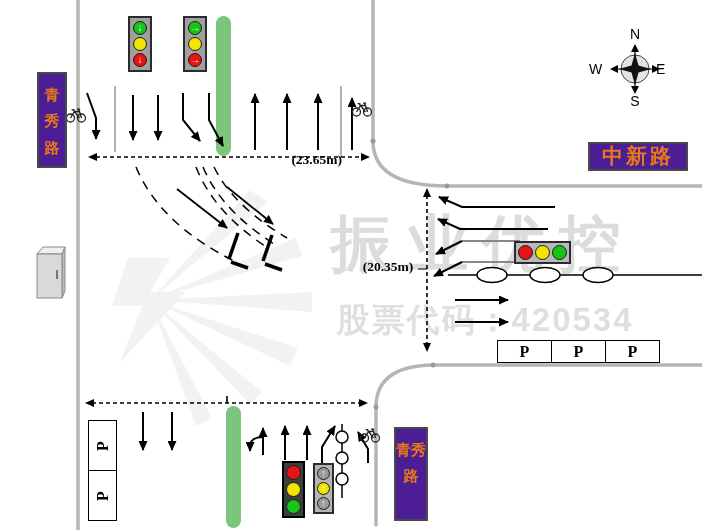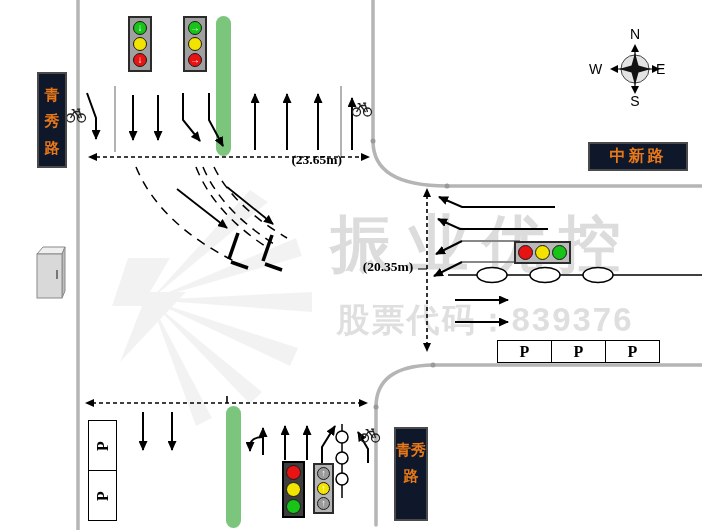--- a/index.html
+++ b/index.html
@@ -5,24 +5,24 @@
   html,body{margin:0;padding:0;background:#fff;}
   #stage{position:relative;width:702px;height:530px;background:#fff;overflow:hidden;
          font-family:"Liberation Sans",sans-serif;}
   #art{position:absolute;left:0;top:0;z-index:1;}
   
   .wm1{position:absolute;left:285px;top:202px;width:395px;text-align:center;font-size:62px;
        font-weight:bold;letter-spacing:14px;color:rgba(140,140,140,.30);z-index:0;white-space:nowrap;}
   .wm2{position:absolute;left:300px;top:298px;width:370px;text-align:center;font-size:33px;
        font-weight:bold;letter-spacing:2px;color:rgba(140,140,140,.28);z-index:0;white-space:nowrap;}
   
-  .roadlabel{position:absolute;background:#0f172a;border:2px solid #4a4a4a;color:#e87818;
+  .roadlabel{position:absolute;background:#4c1d95;border:2px solid #4a4a4a;color:#e87818;
        font-weight:bold;z-index:3;box-sizing:border-box;text-align:center;}
   .vert{word-break:break-all;line-height:1.75;font-size:15px;padding-top:8px;}
-  .horiz{line-height:24px;font-size:16px;letter-spacing:3px;}
+  .horiz{line-height:24px;font-size:21px;letter-spacing:3px;}
   
   .dim{position:absolute;font-family:"Liberation Serif",serif;font-weight:bold;font-size:13.5px;
        color:#000;z-index:3;}
   
   .comp{position:absolute;font-size:14px;color:#000;z-index:3;}
   
   .tl{position:absolute;display:flex;gap:2px;padding:3px;background:#a0a0a0;
       border:2px solid #2b2b2b;box-sizing:content-box;z-index:3;}
   .tl.v{flex-direction:column;}
   .tl.h{flex-direction:row;background:#b9b9b9;padding:2px;}
@@ -47,21 +47,21 @@
         font-family:"Liberation Serif",serif;font-weight:bold;font-size:16px;}
   .pcol .pcell + .pcell{border-top:1.5px solid #000;}
   .pcol .pcell span{display:block;transform:rotate(-90deg);}
 </style>
 </head>
 <body>
 
 <div id="stage">
 
   <div class="wm1">振业优控</div>
-  <div class="wm2">股票代码：839376</div>
+  <div class="wm2">股票代码：420534</div>
 
   <svg id="art" width="702" height="530" viewBox="0 0 702 530">
     <defs>
       <marker id="ah" markerUnits="userSpaceOnUse" markerWidth="11" markerHeight="9" refX="9" refY="4.5" orient="auto">
         <path d="M0,0 L10,4.5 L0,9 Z" fill="#000"></path>
       </marker>
       <g id="bike" stroke="#222" stroke-width="1.3" fill="none">
         <circle cx="4.5" cy="12" r="4"></circle>
           <circle cx="15.5" cy="12" r="4"></circle>
         <path d="M4.5,12 L8.5,5.5 L13.5,12 M8.5,5.5 L13.5,5.5 L15.5,12 M13.5,5.5 L12.5,3.2 M11,3.2 L14.2,3.2 M8.5,5.5 L7,3.6 M5.6,3.6 L8.4,3.6"></path>

